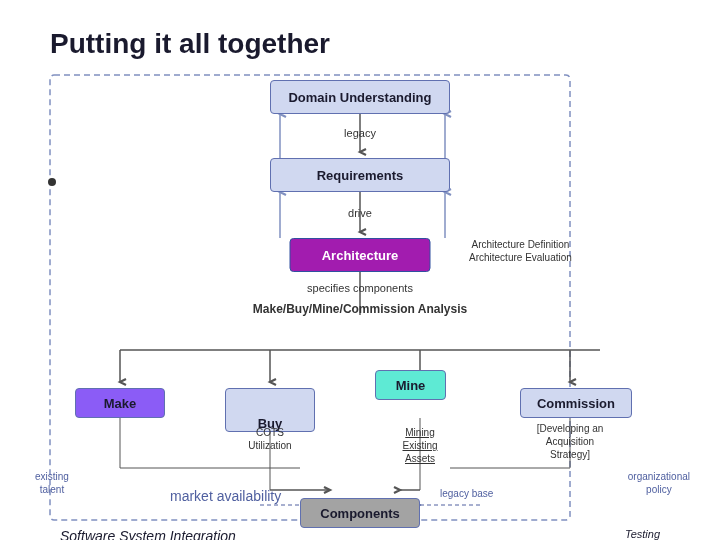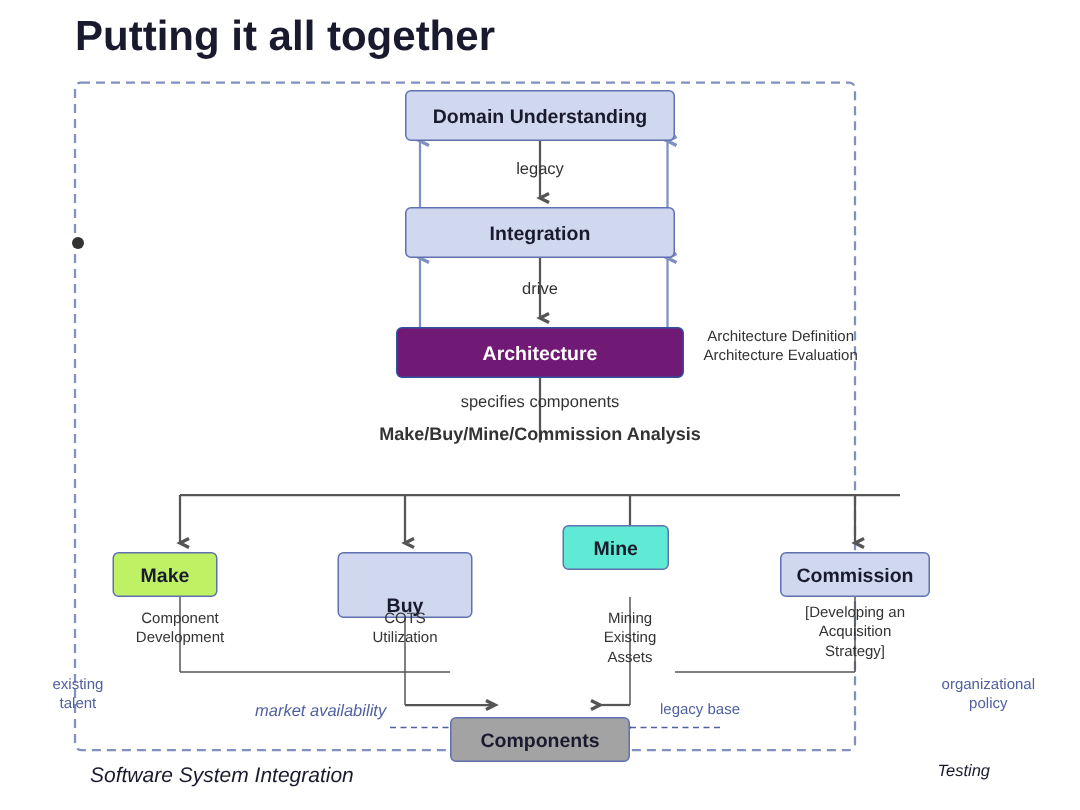--- a/index.html
+++ b/index.html
@@ -9,21 +9,21 @@
       background: #fff;
       font-family: Arial, sans-serif;
       overflow: hidden;
       position: relative;
     }
 
     .slide {
       width: 720px;
       height: 540px;
       position: relative;
-      padding: 8px 30px;
+      padding: 28px 30px;
     }
 
     .title {
       font-size: 28px;
       font-weight: bold;
       color: #1a1a2e;
       margin-bottom: 10px;
       padding-left: 20px;
     }
 
@@ -70,35 +70,35 @@
       border: 1.5px solid #6070b0;
       color: #1a1a2e;
       width: 180px;
       height: 34px;
       left: 50%;
       transform: translateX(-50%);
       top: 88px;
     }
 
     .box-architecture {
-      background: #701a75;
+      background: #a21caf;
       border: 1.5px solid #3050a0;
       color: #fff;
-      width: 192px;
+      width: 141px;
       height: 34px;
       left: 50%;
       transform: translateX(-50%);
       top: 168px;
     }
 
     .box-make {
-      background: #bef264;
-      border: 1.5px solid #6070b0;
-      color: #1a1a2e;
-      width: 70px;
+      background: #8b5cf6;
+      border: 1.5px solid #6070b0;
+      color: #1a1a2e;
+      width: 90px;
       height: 30px;
       left: 45px;
       top: 318px;
     }
 
     .box-buy {
       background: #d0d8f0;
       border: 1.5px solid #6070b0;
       color: #1a1a2e;
       width: 90px;
@@ -115,21 +115,21 @@
       width: 71px;
       height: 30px;
       left: 345px;
       top: 300px;
     }
 
     .box-commission {
       background: #d0d8f0;
       border: 1.5px solid #6070b0;
       color: #1a1a2e;
-      width: 100px;
+      width: 112px;
       height: 30px;
       left: 490px;
       top: 318px;
     }
 
     .box-components {
       background: #a3a3a3;
       border: 1.5px solid #6070b0;
       color: #1a1a2e;
       width: 120px;
@@ -189,20 +189,21 @@
       text-align: center;
       line-height: 1.3;
     }
 
     .label-mining {
       top: 356px;
       left: 345px;
       width: 90px;
       font-size: 10px;
       line-height: 1.3;
+      text-decoration: underline;
     }
 
     .label-developing {
       top: 352px;
       left: 490px;
       width: 100px;
       font-size: 10px;
       text-align: center;
       line-height: 1.3;
     }
@@ -221,23 +222,22 @@
       right: 0px;
       font-size: 10px;
       color: #5060a0;
       line-height: 1.3;
       text-align: center;
     }
 
     .label-market {
       top: 418px;
       left: 140px;
-      font-size: 11px;
+      font-size: 14px;
       color: #5060a0;
-      font-style: italic;
     }
 
     .label-legacy {
       top: 418px;
       left: 410px;
       font-size: 10px;
       color: #5060a0;
     }
 
     .label-ssi {
@@ -351,21 +351,21 @@
           <path d="M6,2 L2,4 L6,6" fill="none" stroke="#5060a0" stroke-width="1.5"></path>
         </marker>
       </defs>
     </svg>
 
     <div class="box box-domain">
       <span>Domain Understanding</span>
     </div>
 
     <div class="box box-requirements">
-      <span>Integration</span>
+      <span>Requirements</span>
     </div>
 
     <div class="box box-architecture">
       <span>Architecture</span>
     </div>
 
     <div class="box box-make">
       <span>Make</span>
     </div>
 
@@ -383,21 +383,20 @@
 
     <div class="box box-components">
       <span>Components</span>
     </div>
 
     <div class="label label-feeds">legacy</div>
     <div class="label label-drive">drive</div>
     <div class="label label-specifies">specifies components</div>
     <div class="label label-makebuy">Make/Buy/Mine/Commission Analysis</div>
 
-    <div class="label label-comp-dev">Component<br>Development</div>
     <div class="label label-cots">COTS<br>Utilization</div>
     <div class="label label-mining">Mining<br>Existing<br>Assets</div>
     <div class="label label-developing">[Developing an<br>Acquisition<br>Strategy]</div>
 
     <div class="label label-existing">existing<br>talent</div>
     <div class="label label-org-policy">organizational<br>policy</div>
     <div class="label label-market">market availability</div>
     <div class="label label-legacy">legacy base</div>
     <div class="label label-ssi">Software System Integration</div>
     <div class="label label-testing">Testing</div>

